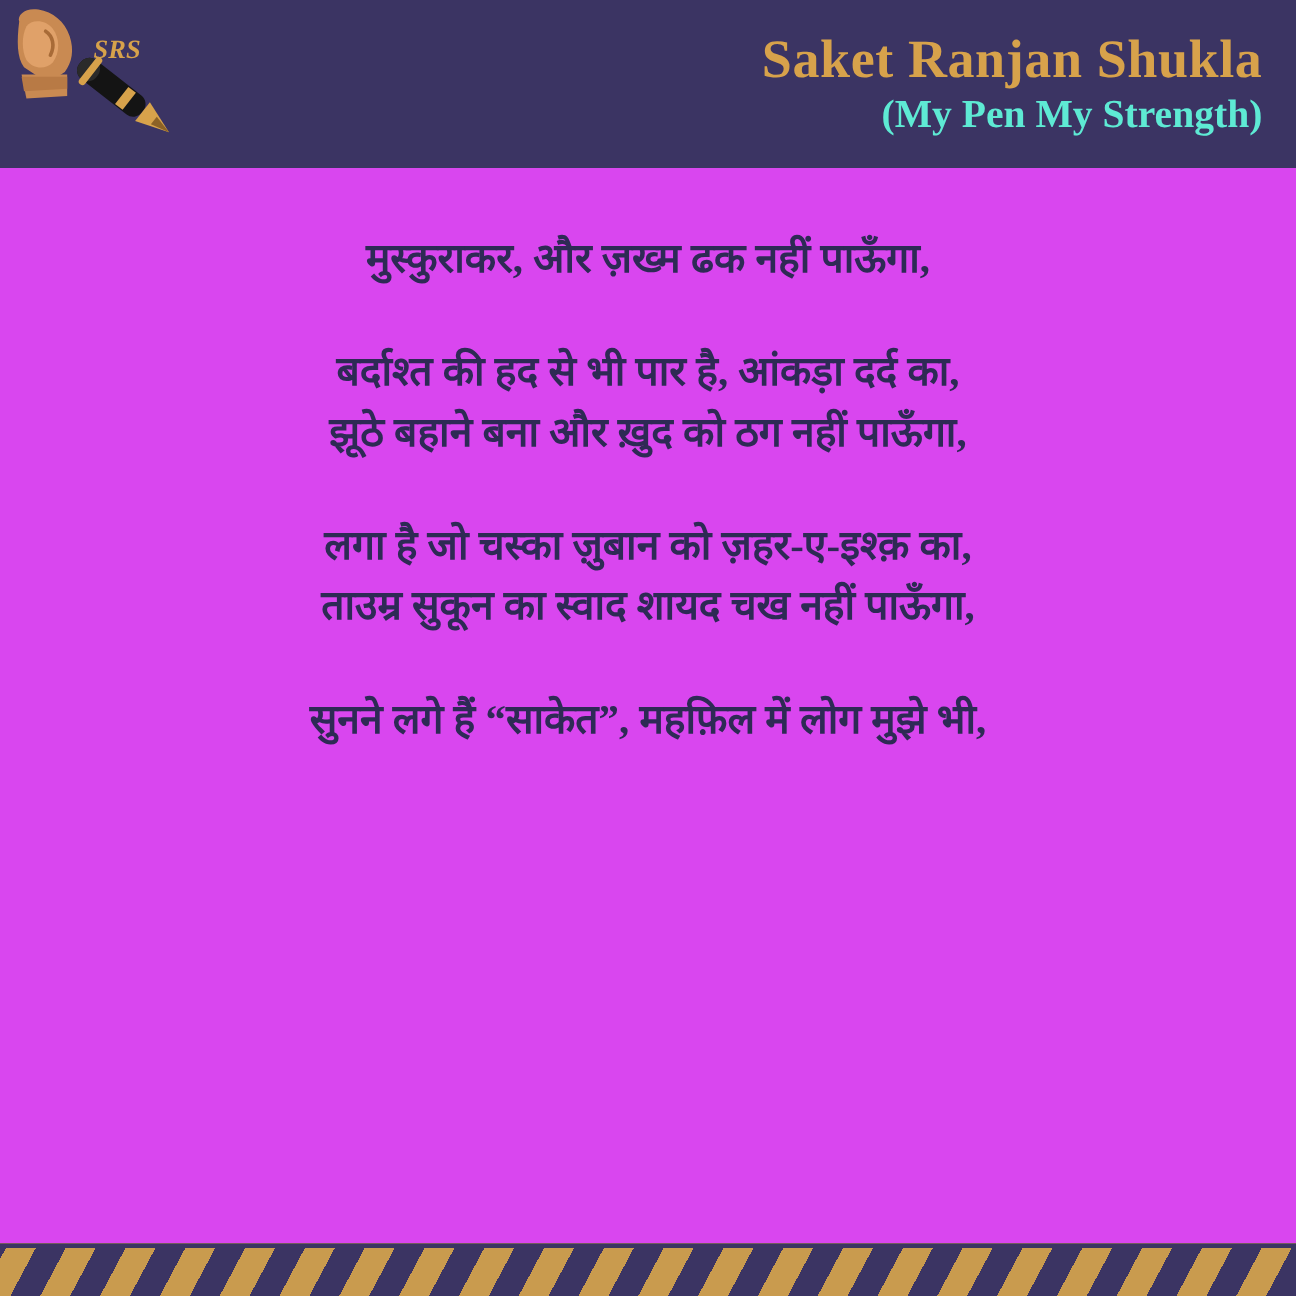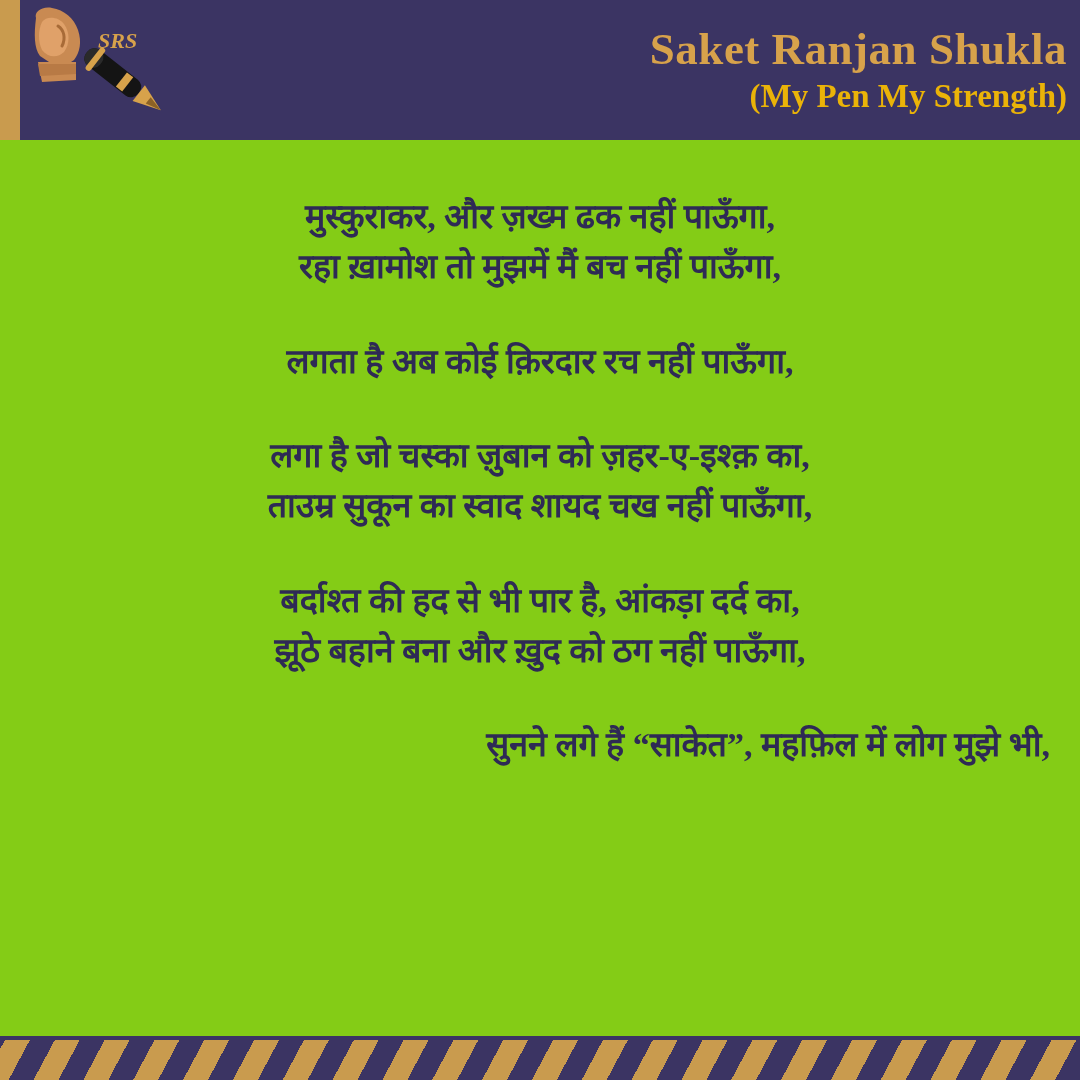--- a/index.html
+++ b/index.html
@@ -23,24 +23,23 @@
   }
 
   
   .header {
     position: relative;
     height: 140px;
     background: #3B3463;
     display: flex;
     align-items: center;
     justify-content: flex-end;
-    padding-right: 13px;
+    padding-right: 28px;
     box-sizing: border-box;
     flex: 0 0 auto;
-    margin-left: 20px;
   }
   .logo-area {
     position: absolute;
     left: 8px;
     top: 4px;
     width: 150px;
     height: 132px;
   }
   .logo-area svg { display: block; }
 
@@ -53,37 +52,37 @@
     font-weight: bold;
     font-size: 45px;
     color: #D7A24B;
     letter-spacing: 0.5px;
     margin: 0 0 6px 0;
   }
   .brand-sub {
     font-family: "Liberation Serif", serif;
     font-weight: bold;
     font-size: 33px;
-    color: #eab308;
+    color: #5eead4;
     margin: 0;
   }
 
   
   .poem-area {
     flex: 1 1 auto;
     position: relative;
-    background: #84cc16;
+    background: #d946ef;
     padding: 52px 30px 10px 30px;
     box-sizing: border-box;
     text-align: center;
   }
   .stanza {
     margin: 0 0 44px 0;
   }
-  .stanza:last-child { margin-bottom: 0; text-align: right; }
+  .stanza:last-child { margin-bottom: 0; }
   .line {
     font-family: "Liberation Serif", serif;
     font-weight: bold;
     font-size: 34px;
     line-height: 1.48;
     color: #2E2A55;
     white-space: nowrap;
   }
 
   
@@ -149,35 +148,33 @@
     <div class="title-block">
       <div class="brand-title">Saket Ranjan Shukla</div>
       <div class="brand-sub">(My Pen My Strength)</div>
     </div>
   </div>
 
   <div class="poem-area">
 
     <div class="stanza">
       <div class="line">मुस्कुराकर, और ज़ख्म ढक नहीं पाऊँगा,</div>
-      <div class="line">रहा ख़ामोश तो मुझमें मैं बच नहीं पाऊँगा,</div>
     </div>
 
     <div class="stanza">
-      <div class="line">लगता है अब कोई क़िरदार रच नहीं पाऊँगा,</div>
+    </div>
+
+    <div class="stanza">
+      <div class="line">बर्दाश्त की हद से भी पार है, आंकड़ा दर्द का,</div>
+      <div class="line">झूठे बहाने बना और ख़ुद को ठग नहीं पाऊँगा,</div>
     </div>
 
     <div class="stanza">
       <div class="line">लगा है जो चस्का ज़ुबान को ज़हर-ए-इश्क़ का,</div>
       <div class="line">ताउम्र सुकून का स्वाद शायद चख नहीं पाऊँगा,</div>
-    </div>
-
-    <div class="stanza">
-      <div class="line">बर्दाश्त की हद से भी पार है, आंकड़ा दर्द का,</div>
-      <div class="line">झूठे बहाने बना और ख़ुद को ठग नहीं पाऊँगा,</div>
     </div>
 
     <div class="stanza">
       <div class="line">सुनने लगे हैं “साकेत”, महफ़िल में लोग मुझे भी,</div>
     </div>
 
   </div>
 
   <div class="footer">
     <div class="stripe"></div>

